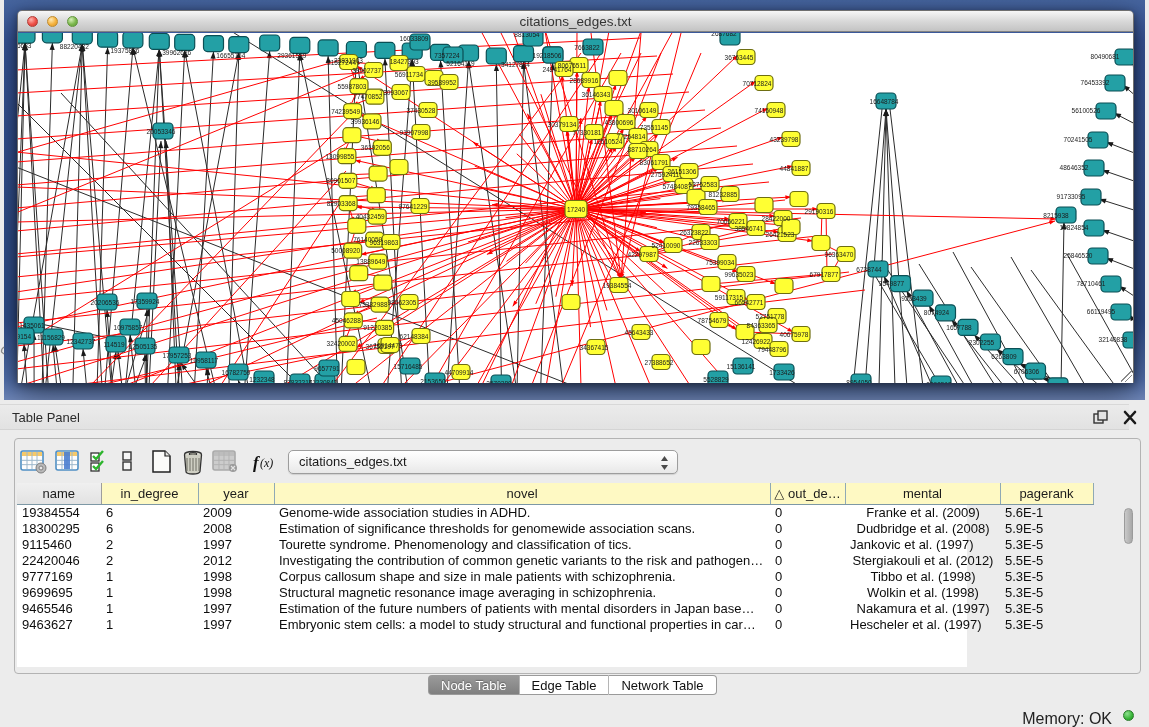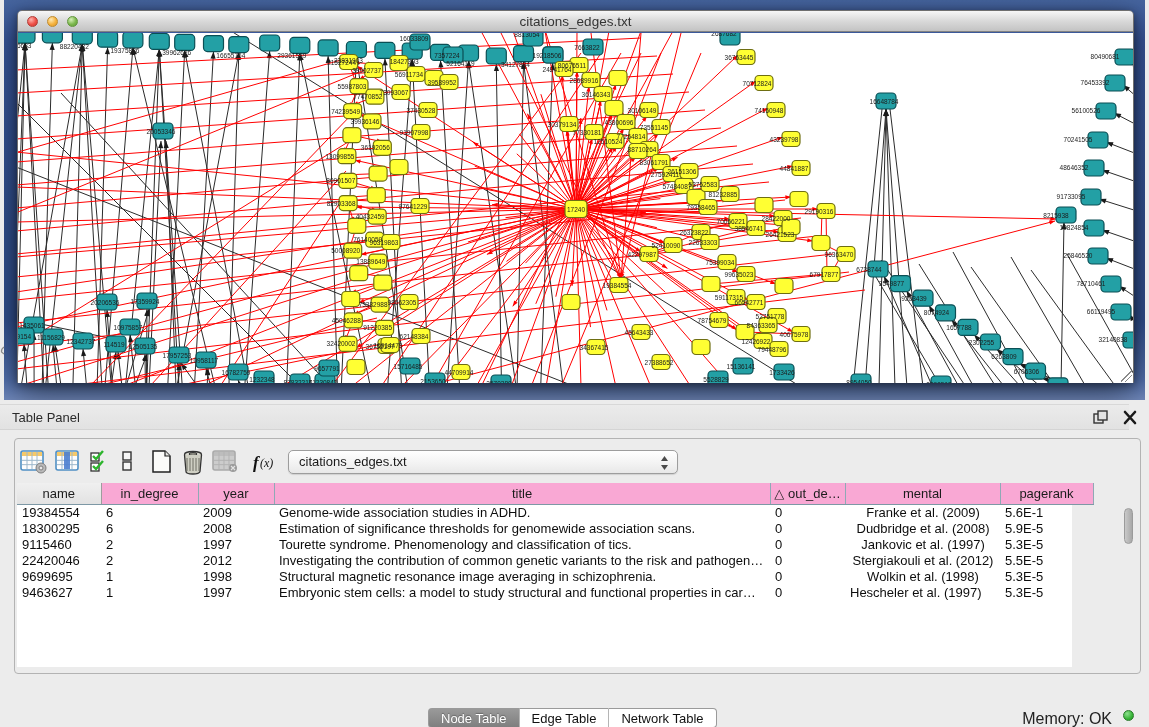--- a/index.html
+++ b/index.html
@@ -27,30 +27,30 @@
   #tp-bar { position:absolute; left:0; top:404px; width:1129px; height:26px;
     background:linear-gradient(#ebebeb,#e2e2e2); border-top:1px solid #d8d8d8; border-bottom:1px solid #d4d4d4; }
   #tp-bar .t { position:absolute; left:12px; top:5px; font-size:13px; color:#2b2b2b; }
   #card { position:absolute; left:14px; top:438px; width:1127px; height:236px;
     background:#ececec; border:1px solid #b3b3b3; border-radius:4px; }
   #toolbar { position:absolute; left:17px; top:448px; height:28px; }
   #combo { position:absolute; left:288px; top:450px; width:390px; height:24px;
     background:linear-gradient(#fff,#f2f2f2 60%, #e8e8e8); border:1px solid #9d9d9d; border-radius:5px;
     font-size:13px; color:#1a1a1a; line-height:22px; padding-left:10px;
     box-shadow:0 1px 1px rgba(0,0,0,0.12); }
-  #tablewrap { position:absolute; left:17px; top:483px; width:1055px; height:184px; background:#fff; }
+  #tablewrap { position:absolute; left:17px; top:483px; width:950px; height:184px; background:#fff; }
   table.grid { border-collapse:collapse; table-layout:fixed; width:1076px; font-size:13px; }
   table.grid th { height:21px; font-weight:normal; color:#1c1c1c;
-    background:#f9a8d4; border-right:1px solid #8fa9b5; border-bottom:1px solid #7d98a5; text-align:center; }
+    background:#fef9c3; border-right:1px solid #8fa9b5; border-bottom:1px solid #7d98a5; text-align:center; }
   table.grid th.first { background:linear-gradient(#f0f0f0,#e2e2e2); border-right:1px solid #9d9d9d; }
   table.grid td { height:16px; color:#0d0d0d; white-space:nowrap; overflow:hidden; padding:0 4px 0 5px; }
   #scrollbar { position:absolute; left:1107px; top:3px; width:9px; height:178px; }
   #scrollbar .thumb { position:absolute; left:0; top:22px; width:9px; height:36px; border-radius:5px;
     background:linear-gradient(90deg,#c9c9c9,#a8a8a8); border:1px solid #9b9b9b; }
-  #tabs { position:absolute; left:428px; top:675px; height:20px; font-size:13px;margin-top:33px; }
+  #tabs { position:absolute; left:428px; top:675px; height:20px; font-size:13px; }
   #tabs span { display:inline-block; height:20px; line-height:19px; padding:0 12px;
     background:#fff; color:#111; border-top:1px solid #9a9a9a; border-bottom:1px solid #9a9a9a; }
   #tabs span.sel { background:linear-gradient(#9a9a9a,#7f7f7f); color:#fff; text-shadow:0 -1px 1px rgba(0,0,0,0.3);}
   #tabs span:first-child { border-radius:4px 0 0 4px; border-left:1px solid #9a9a9a; }
   #tabs span:last-child  { border-radius:0 4px 4px 0; border-right:1px solid #9a9a9a; }
   #tabs span + span { border-left:1px solid #b5b5b5; }
   #status { position:absolute; right:37px; top:710px; font-size:16px; color:#222; }
   #memdot { position:absolute; right:15px; top:710px; width:11px; height:11px; border-radius:50%;
     background:radial-gradient(circle at 35% 30%, #8ee08e, #37b437 60%, #259325); border:1px solid #2a7a2a; }
   .tpicons { position:absolute; right:10px; top:410px; width:46px; height:16px; }
@@ -981,21 +981,21 @@
         <col style="width:496px">
         <col style="width:75px">
         <col style="width:155px">
         <col style="width:93px">
       </colgroup>
       <tbody>
         <tr>
         <th class="first">name</th>
           <th>in_degree</th>
           <th>year</th>
-          <th>title</th>
+          <th>novel</th>
         <th>△ out_de…</th>
           <th>mental</th>
           <th>pagerank</th>
       </tr>
 <tr>
           <td>19384554</td>
           <td>6</td>
           <td>2009</td>
           <td>Genome-wide association studies in ADHD.</td>
           <td>0</td>
@@ -1010,39 +1010,57 @@
           <td>0</td>
           <td style="text-align:center">Dudbridge et al. (2008)</td>
           <td>5.9E-5</td>
         </tr>
 <tr>
           <td>9115460</td>
           <td>2</td>
           <td>1997</td>
           <td>Tourette syndrome. Phenomenology and classification of tics.</td>
           <td>0</td>
-          <td style="text-align:center">Jankovic et al. (1997)</td>
+          <td style="">Jankovic et al. (1997)</td>
           <td>5.3E-5</td>
         </tr>
 <tr>
           <td>22420046</td>
           <td>2</td>
           <td>2012</td>
           <td>Investigating the contribution of common genetic variants to the risk and pathogen…</td>
           <td>0</td>
           <td style="text-align:center">Stergiakouli et al. (2012)</td>
           <td>5.5E-5</td>
         </tr>
 <tr>
+          <td>9777169</td>
+          <td>1</td>
+          <td>1998</td>
+          <td>Corpus callosum shape and size in male patients with schizophrenia.</td>
+          <td>0</td>
+          <td style="text-align:center">Tibbo et al. (1998)</td>
+          <td>5.3E-5</td>
+        </tr>
+<tr>
           <td>9699695</td>
           <td>1</td>
           <td>1998</td>
           <td>Structural magnetic resonance image averaging in schizophrenia.</td>
           <td>0</td>
           <td style="text-align:center">Wolkin et al. (1998)</td>
+          <td>5.3E-5</td>
+        </tr>
+<tr>
+          <td>9465546</td>
+          <td>1</td>
+          <td>1997</td>
+          <td>Estimation of the future numbers of patients with mental disorders in Japan base…</td>
+          <td>0</td>
+          <td style="text-align:center">Nakamura et al. (1997)</td>
           <td>5.3E-5</td>
         </tr>
 <tr>
           <td>9463627</td>
           <td>1</td>
           <td>1997</td>
           <td>Embryonic stem cells: a model to study structural and functional properties in car…</td>
           <td>0</td>
           <td style="text-align:left">Hescheler et al. (1997)</td>
           <td>5.3E-5</td>

